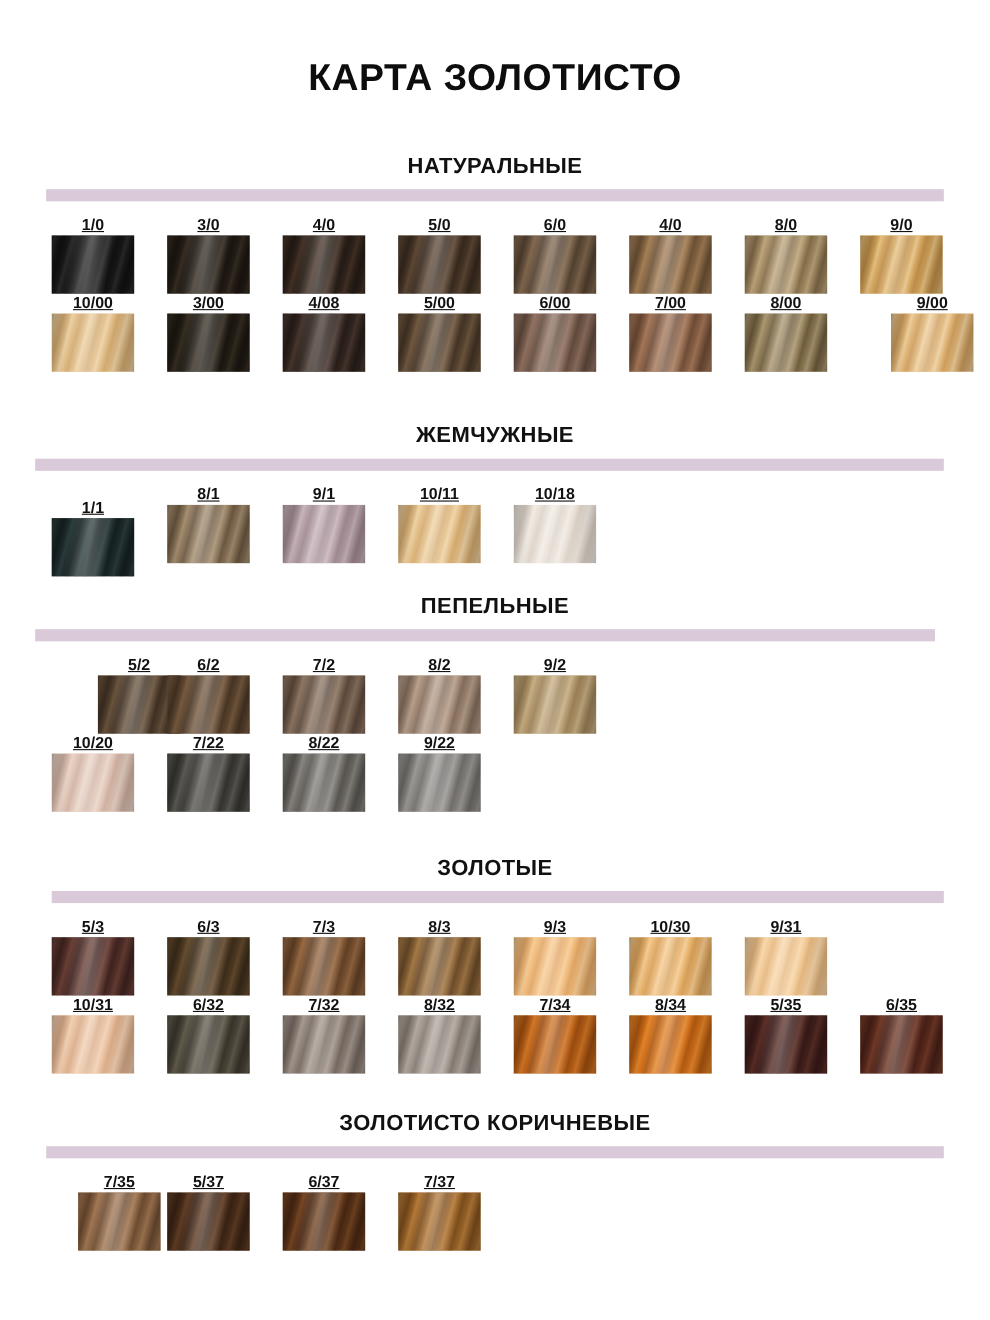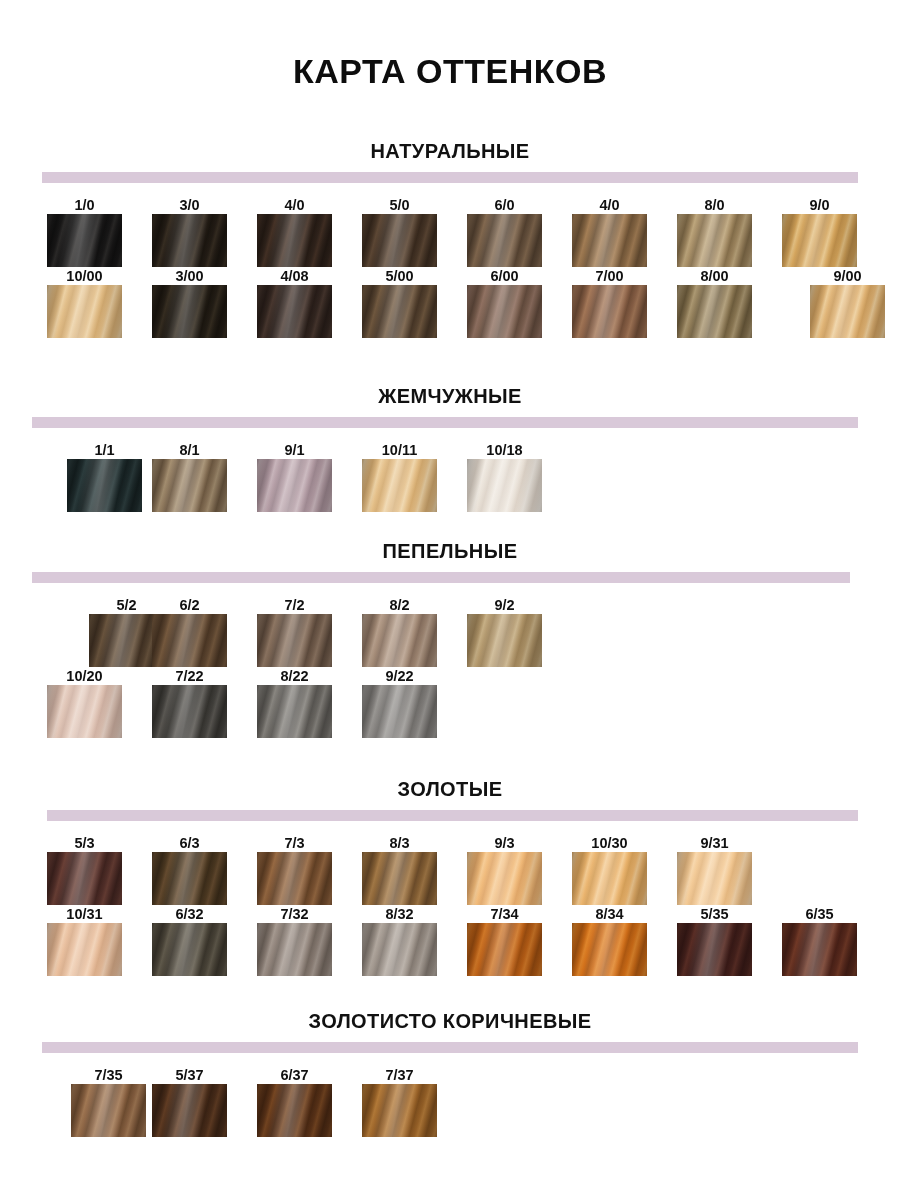--- a/index.html
+++ b/index.html
@@ -42,40 +42,41 @@
     width:75px;
   }
   .cell .code{
     font-size:14.5px;
     font-weight:bold;
     text-align:center;
     color:#111;
     line-height:17px;
     height:17px;
     white-space:nowrap;
+    text-decoration:underline;
   }
   .swatch{
     width:75px;height:53px;
     position:relative;
     overflow:hidden;
     display:block;
   }
   .swatch .strands{
     position:absolute;inset:0;
     opacity:.55;
   }
   .swatch .sheen{
     position:absolute;inset:0;
   }
 </style>
 </head>
 <body>
 
 <div class="page">
-  <div class="page-title">КАРТА ОТТЕНКОВ</div>
+  <div class="page-title">КАРТА ЗОЛОТИСТО</div>
   <div id="sections-host">
       <div class="section" style="top: 140px;">
         <div class="section-title">НАТУРАЛЬНЫЕ</div>
         <div class="divider" style="margin-left: 42px; width: 816px; background: rgb(217, 201, 217);"></div>
         <div style="position: relative; height: 141px; margin-top: 14px;">
           <div class="row" style="position: absolute; left: 0px; top: 0px;">
             <div class="cell" style="left: 47px; top: 0px;">
               <div class="code">1/0</div>
               <div class="swatch" style="background: rgb(25, 24, 24);">
                 <div class="strands" style="background-image: repeating-linear-gradient(105deg, rgba(255, 255, 255, 0) 0px, rgb(58, 56, 54) 3px, rgba(255, 255, 255, 0) 7px, rgb(10, 10, 10) 11px, rgba(255, 255, 255, 0) 16px);"></div>
@@ -190,21 +191,21 @@
               </div>
             </div>
           </div>
         </div>
       </div>
       <div class="section" style="top: 385px;">
         <div class="section-title">ЖЕМЧУЖНЫЕ</div>
         <div class="divider" style="margin-left: 32px; width: 826px; background: rgb(217, 201, 217);"></div>
         <div style="position: relative; height: 70px; margin-top: 14px;">
           <div class="row" style="position: absolute; left: 0px; top: 0px;">
-            <div class="cell" style="left: 47px; top: 0px; margin-left: 20px;">
+            <div class="cell" style="left: 47px; top: 12px;">
               <div class="code">1/1</div>
               <div class="swatch" style="background: rgb(30, 43, 44);">
                 <div class="strands" style="background-image: repeating-linear-gradient(105deg, rgba(255, 255, 255, 0) 0px, rgb(54, 73, 74) 3px, rgba(255, 255, 255, 0) 7px, rgb(13, 21, 22) 11px, rgba(255, 255, 255, 0) 16px);"></div>
                 <div class="sheen" style="background-image: linear-gradient(100deg, rgba(0, 0, 0, 0.3) 0%, rgba(0, 0, 0, 0) 22%, rgba(255, 255, 255, 0.28) 46%, rgba(0, 0, 0, 0) 68%, rgba(0, 0, 0, 0.26) 100%);"></div>
               </div>
             </div>
             <div class="cell" style="left: 152px; top: 0px;">
               <div class="code">8/1</div>
               <div class="swatch" style="background: rgb(138, 116, 89);">
                 <div class="strands" style="background-image: repeating-linear-gradient(105deg, rgba(255, 255, 255, 0) 0px, rgb(185, 164, 131) 3px, rgba(255, 255, 255, 0) 7px, rgb(83, 64, 44) 11px, rgba(255, 255, 255, 0) 16px);"></div>

